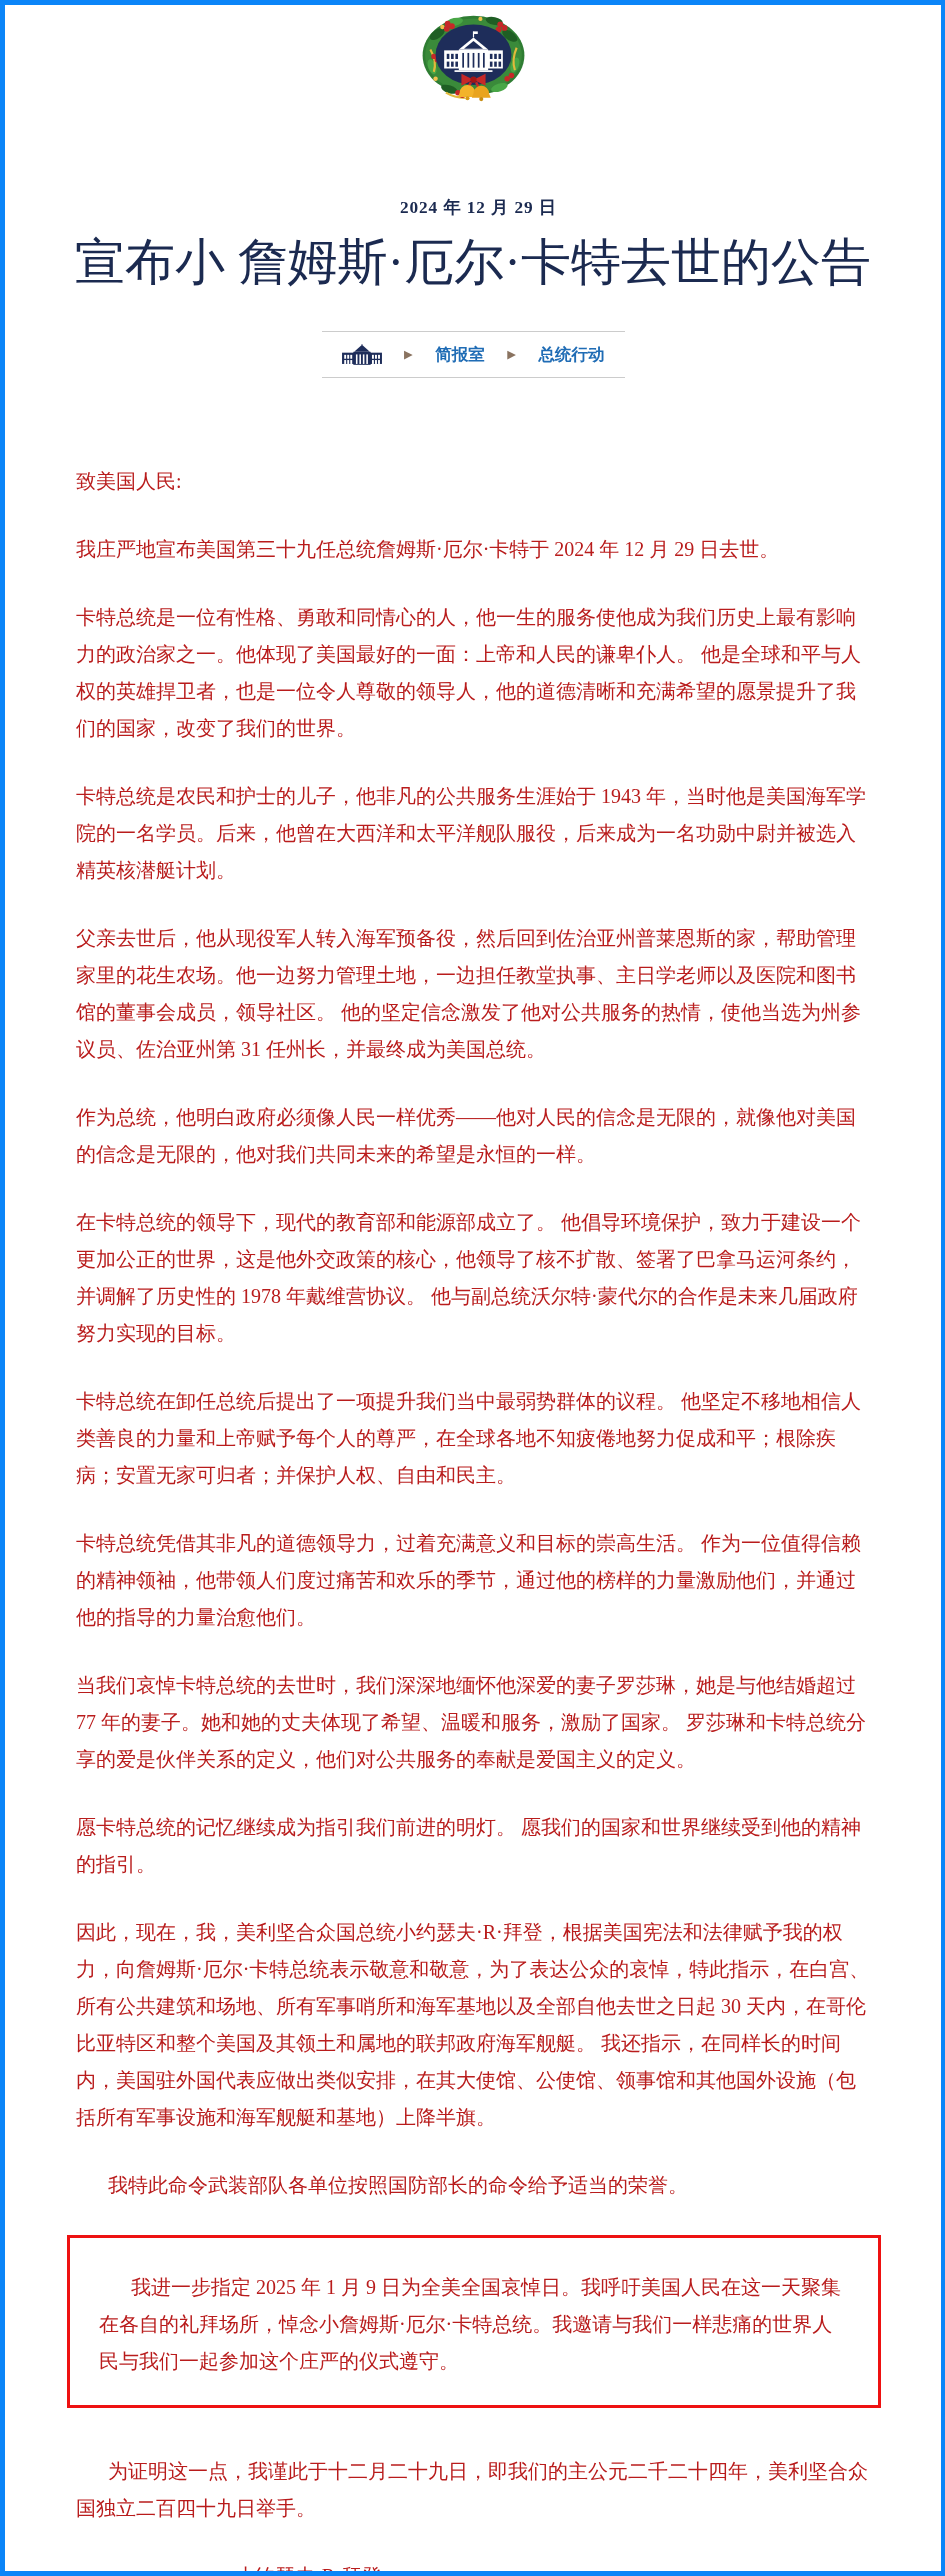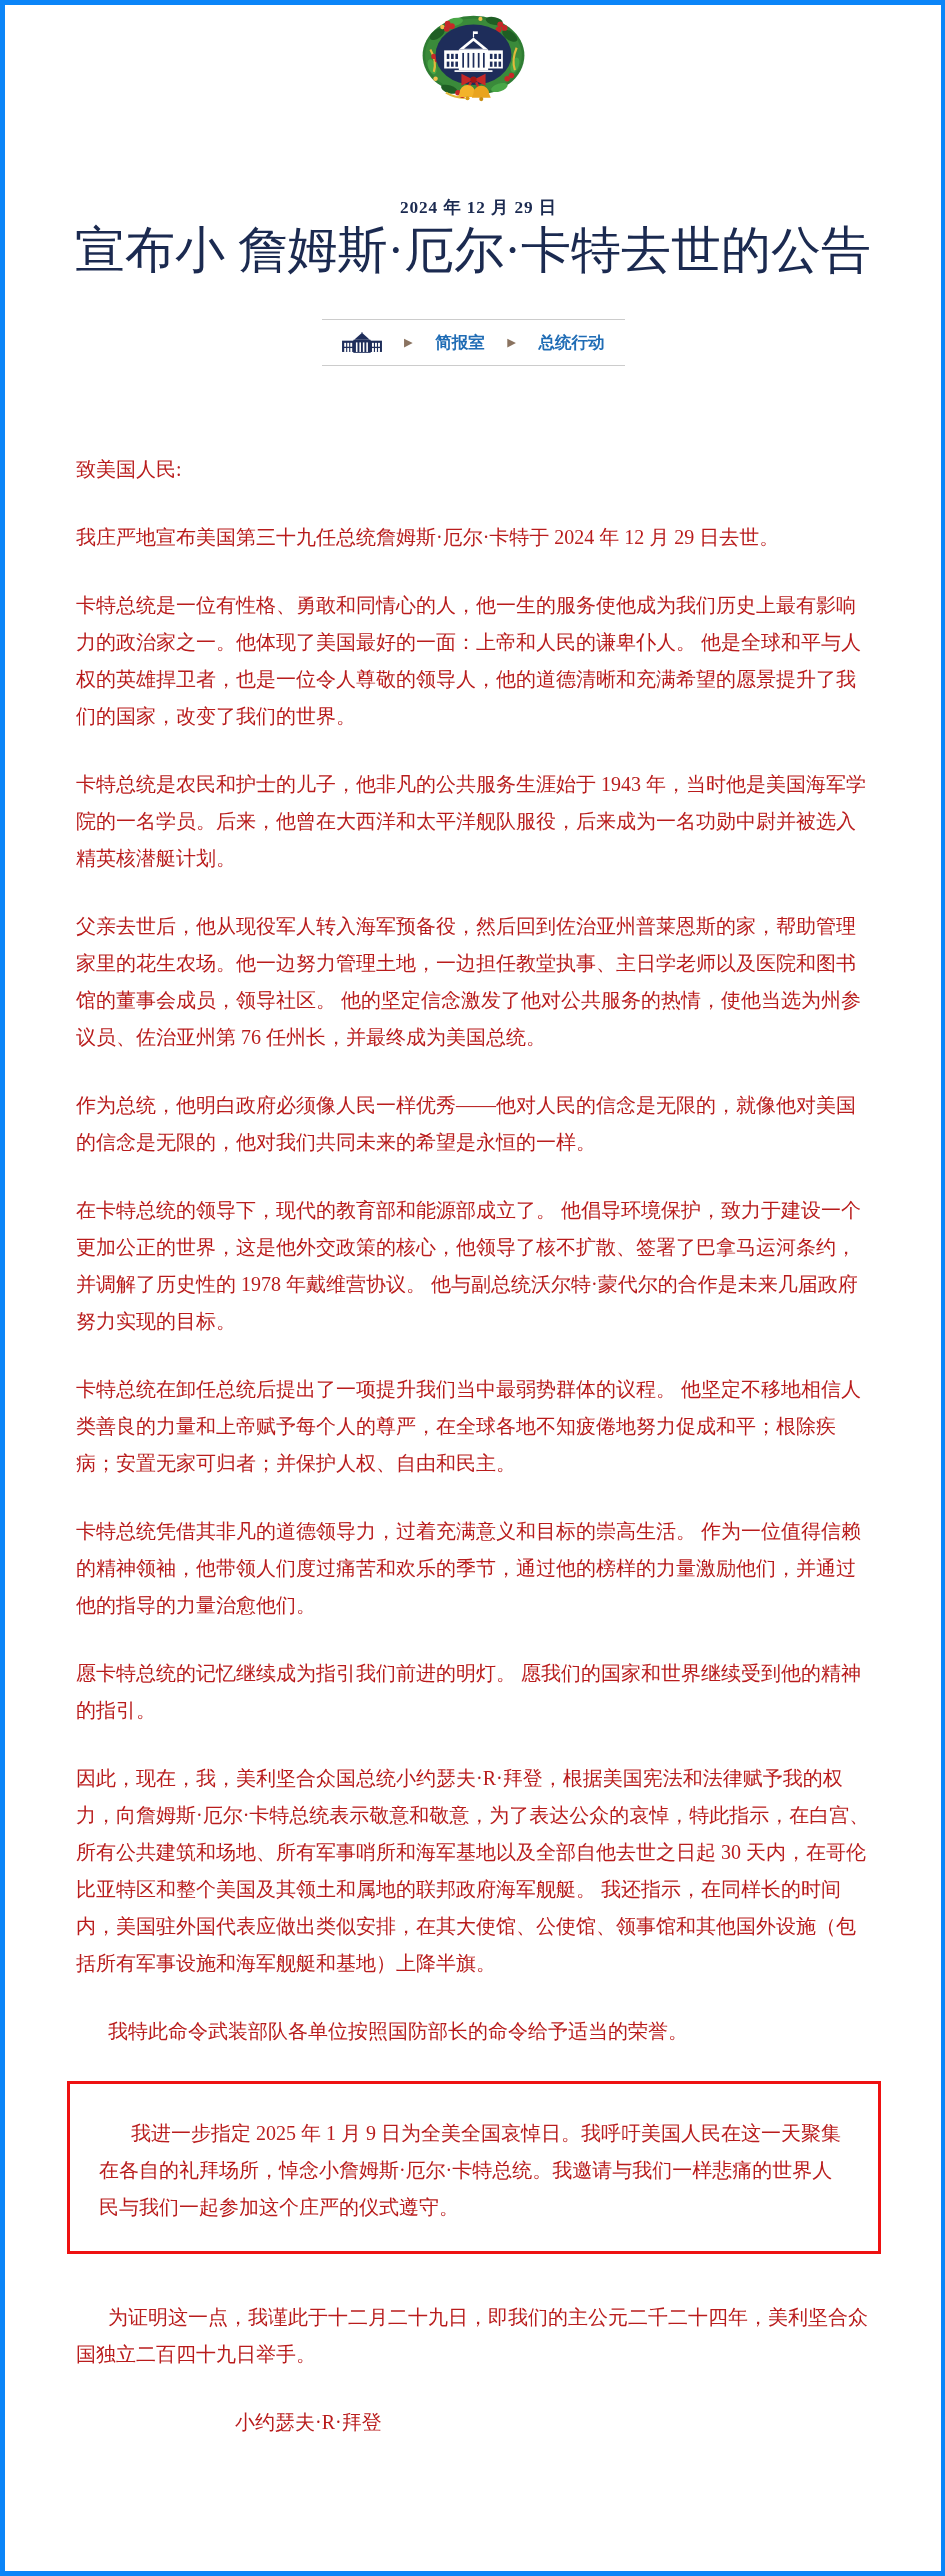--- a/index.html
+++ b/index.html
@@ -25,20 +25,21 @@
     margin-top: 88px;
     text-align: center;
     font-size: 17.3px;
     font-weight: bold;
     color: #1b2a50;
     letter-spacing: 0.9px;
     padding-left: 11px;
   }
 
   .main-title {
+    margin-top: 12px;
     text-align: center;
     font-size: 50px;
     line-height: 62px;
     font-weight: 400;
     color: #1b2a50;
     white-space: nowrap;
   }
 
   .rule {
     width: 303px;
@@ -228,25 +229,26 @@
     <span class="crumb-arrow">▶</span>
     <a href="#">总统行动</a>
   </nav>
   <hr class="rule">
 
   <div class="body-col">
     <p>致美国人民:</p>
     <p>我庄严地宣布美国第三十九任总统詹姆斯·厄尔·卡特于 2024 年 12 月 29 日去世。</p>
     <p>卡特总统是一位有性格、勇敢和同情心的人，他一生的服务使他成为我们历史上最有影响力的政治家之一。他体现了美国最好的一面：上帝和人民的谦卑仆人。 他是全球和平与人权的英雄捍卫者，也是一位令人尊敬的领导人，他的道德清晰和充满希望的愿景提升了我们的国家，改变了我们的世界。</p>
     <p>卡特总统是农民和护士的儿子，他非凡的公共服务生涯始于 1943 年，当时他是美国海军学院的一名学员。后来，他曾在大西洋和太平洋舰队服役，后来成为一名功勋中尉并被选入精英核潜艇计划。</p>
-    <p>父亲去世后，他从现役军人转入海军预备役，然后回到佐治亚州普莱恩斯的家，帮助管理家里的花生农场。他一边努力管理土地，一边担任教堂执事、主日学老师以及医院和图书馆的董事会成员，领导社区。 他的坚定信念激发了他对公共服务的热情，使他当选为州参议员、佐治亚州第 76 任州长，并最终成为美国总统。</p>
+    <p>父亲去世后，他从现役军人转入海军预备役，然后回到佐治亚州普莱恩斯的家，帮助管理家里的花生农场。他一边努力管理土地，一边担任教堂执事、主日学老师以及医院和图书馆的董事会成员，领导社区。 他的坚定信念激发了他对公共服务的热情，使他当选为州参议员、佐治亚州第 31 任州长，并最终成为美国总统。</p>
     <p>作为总统，他明白政府必须像人民一样优秀——他对人民的信念是无限的，就像他对美国的信念是无限的，他对我们共同未来的希望是永恒的一样。</p>
     <p>在卡特总统的领导下，现代的教育部和能源部成立了。 他倡导环境保护，致力于建设一个更加公正的世界，这是他外交政策的核心，他领导了核不扩散、签署了巴拿马运河条约，并调解了历史性的 1978 年戴维营协议。 他与副总统沃尔特·蒙代尔的合作是未来几届政府努力实现的目标。</p>
     <p>卡特总统在卸任总统后提出了一项提升我们当中最弱势群体的议程。 他坚定不移地相信人类善良的力量和上帝赋予每个人的尊严，在全球各地不知疲倦地努力促成和平；根除疾病；安置无家可归者；并保护人权、自由和民主。</p>
     <p>卡特总统凭借其非凡的道德领导力，过着充满意义和目标的崇高生活。 作为一位值得信赖的精神领袖，他带领人们度过痛苦和欢乐的季节，通过他的榜样的力量激励他们，并通过他的指导的力量治愈他们。</p>
+    <p>当我们哀悼卡特总统的去世时，我们深深地缅怀他深爱的妻子罗莎琳，她是与他结婚超过 77 年的妻子。她和她的丈夫体现了希望、温暖和服务，激励了国家。 罗莎琳和卡特总统分享的爱是伙伴关系的定义，他们对公共服务的奉献是爱国主义的定义。</p>
     <p>愿卡特总统的记忆继续成为指引我们前进的明灯。 愿我们的国家和世界继续受到他的精神的指引。</p>
     <p>因此，现在，我，美利坚合众国总统小约瑟夫·R·拜登，根据美国宪法和法律赋予我的权力，向詹姆斯·厄尔·卡特总统表示敬意和敬意，为了表达公众的哀悼，特此指示，在白宫、所有公共建筑和场地、所有军事哨所和海军基地以及全部自他去世之日起 30 天内，在哥伦比亚特区和整个美国及其领土和属地的联邦政府海军舰艇。 我还指示，在同样长的时间内，美国驻外国代表应做出类似安排，在其大使馆、公使馆、领事馆和其他国外设施（包括所有军事设施和海军舰艇和基地）上降半旗。</p>
     <p class="indent">我特此命令武装部队各单位按照国防部长的命令给予适当的荣誉。</p>
 
     <div class="highlight-box">
       <p class="indent">我进一步指定 2025 年 1 月 9 日为全美全国哀悼日。我呼吁美国人民在这一天聚集在各自的礼拜场所，悼念小詹姆斯·厄尔·卡特总统。我邀请与我们一样悲痛的世界人民与我们一起参加这个庄严的仪式遵守。</p>
     </div>
 
     <p class="indent">为证明这一点，我谨此于十二月二十九日，即我们的主公元二千二十四年，美利坚合众国独立二百四十九日举手。</p>
     <p class="signature">小约瑟夫·R·拜登</p>

